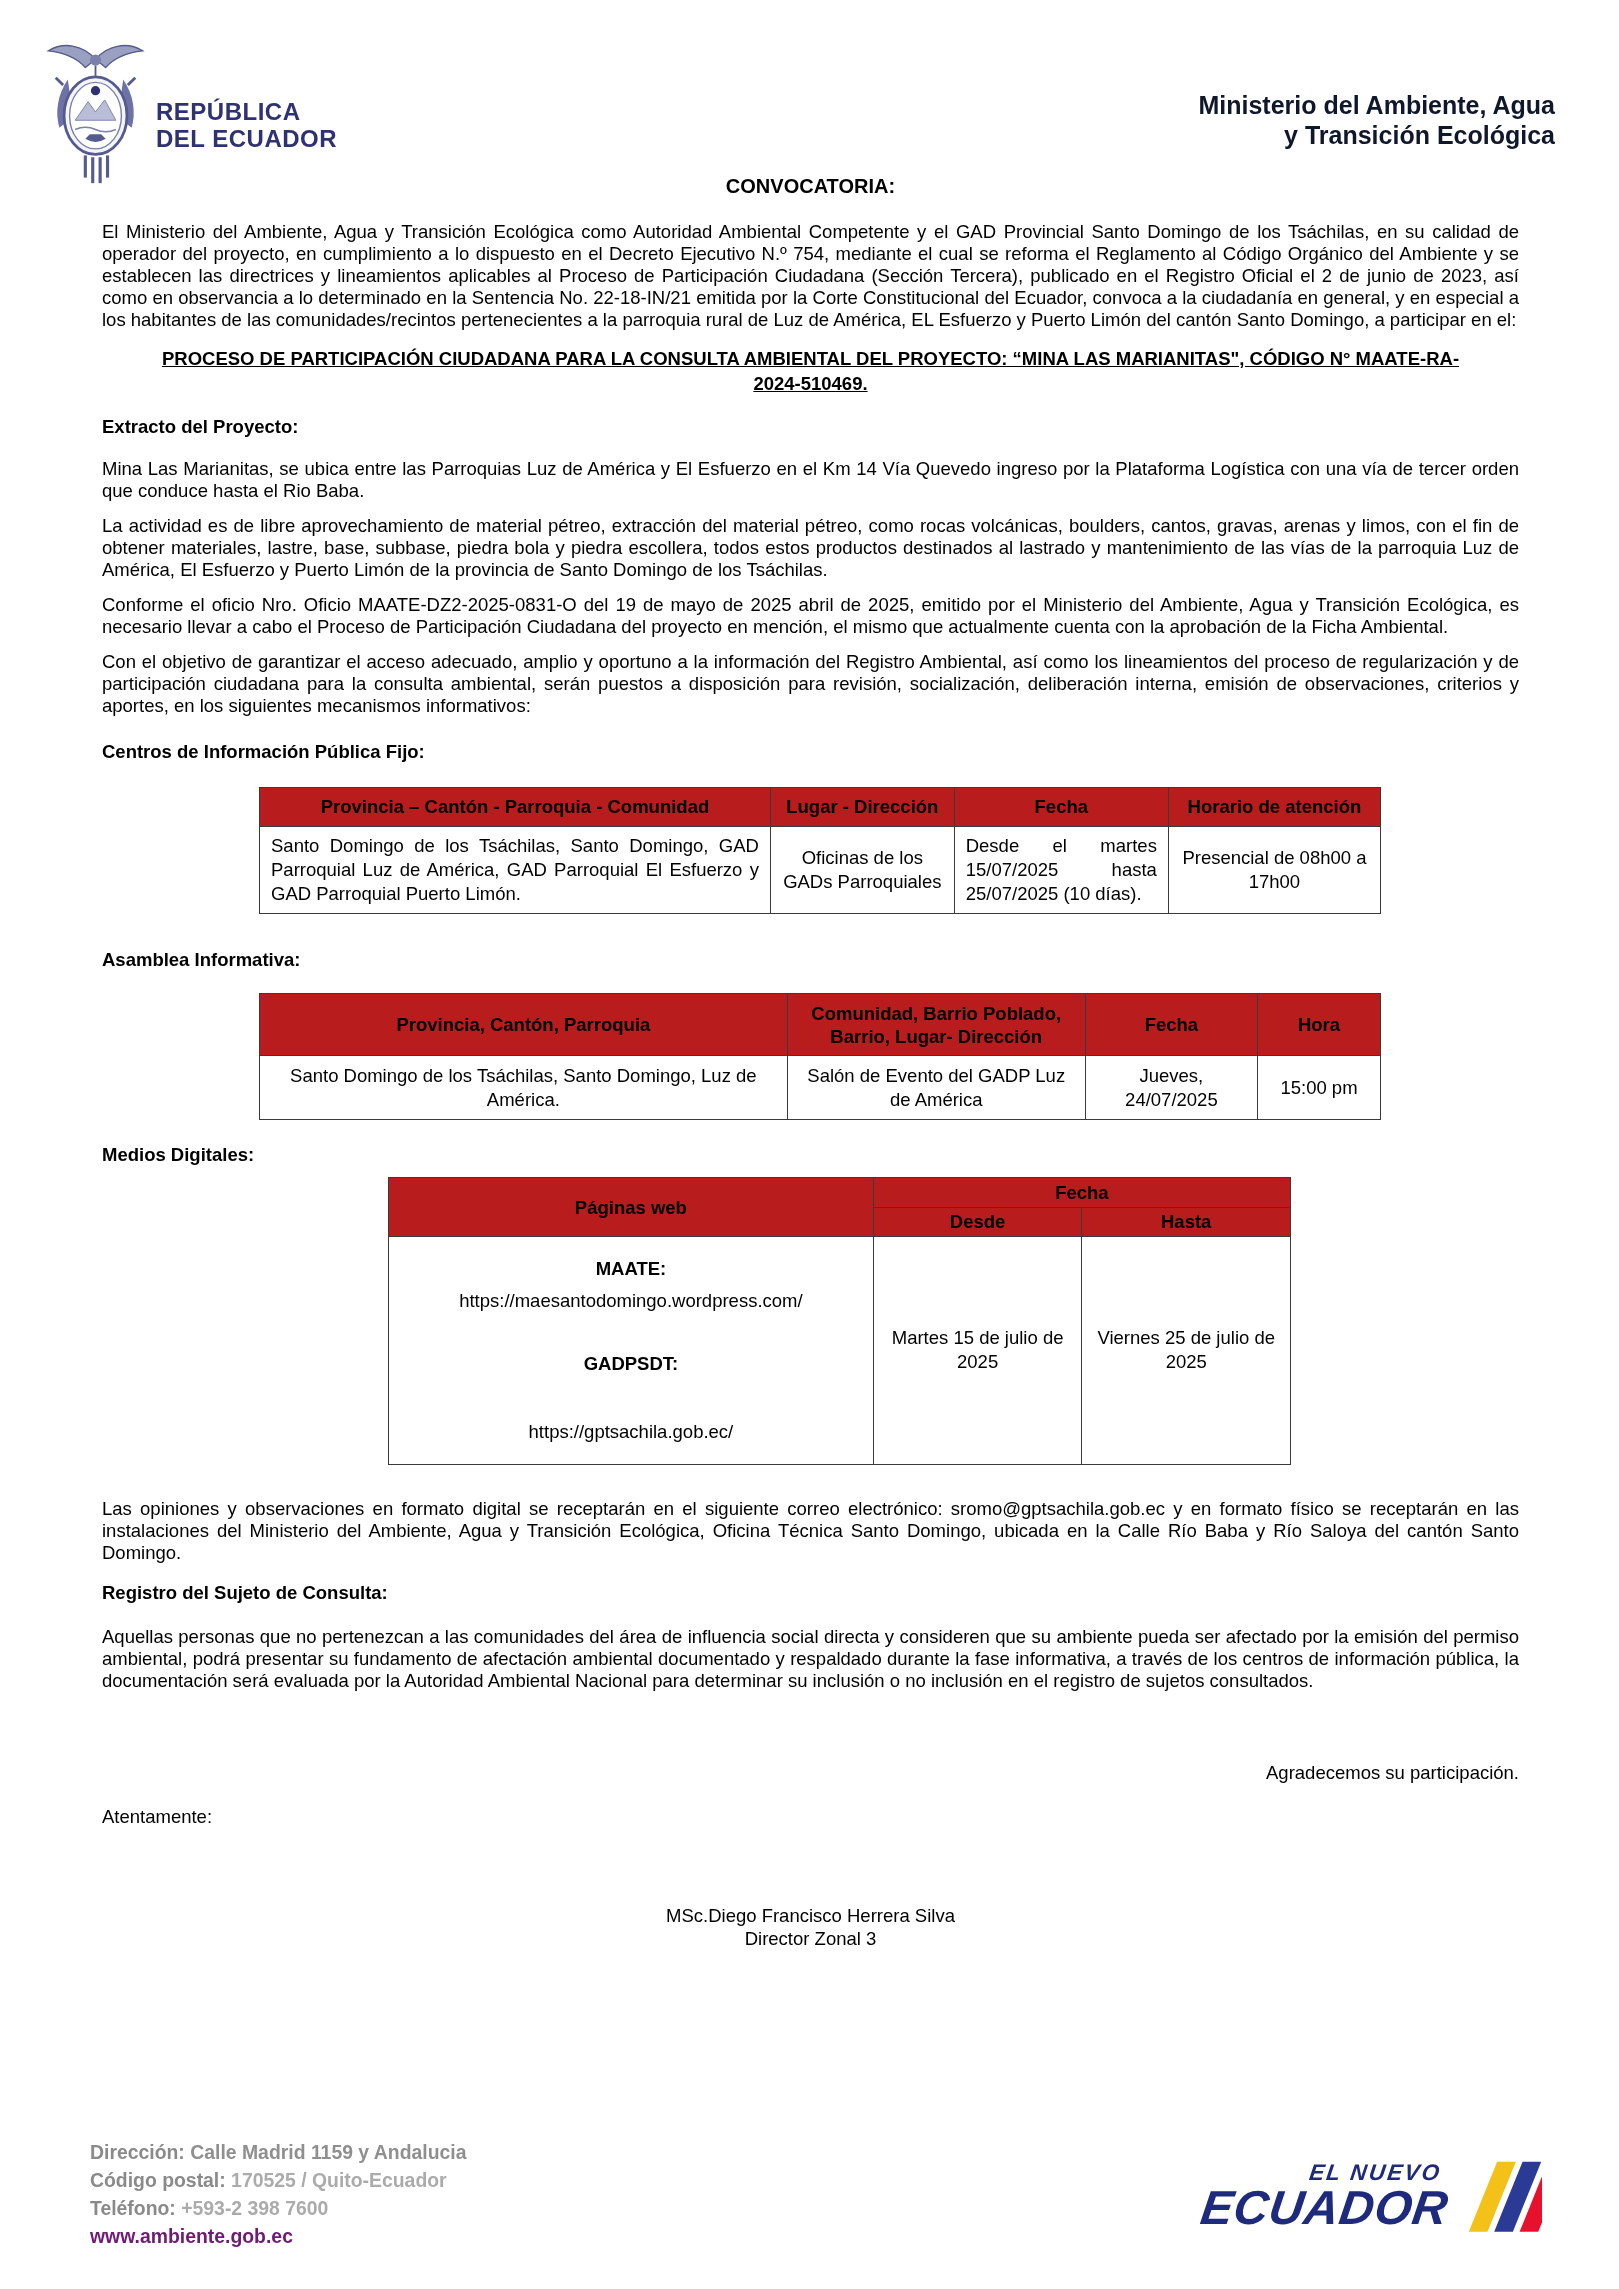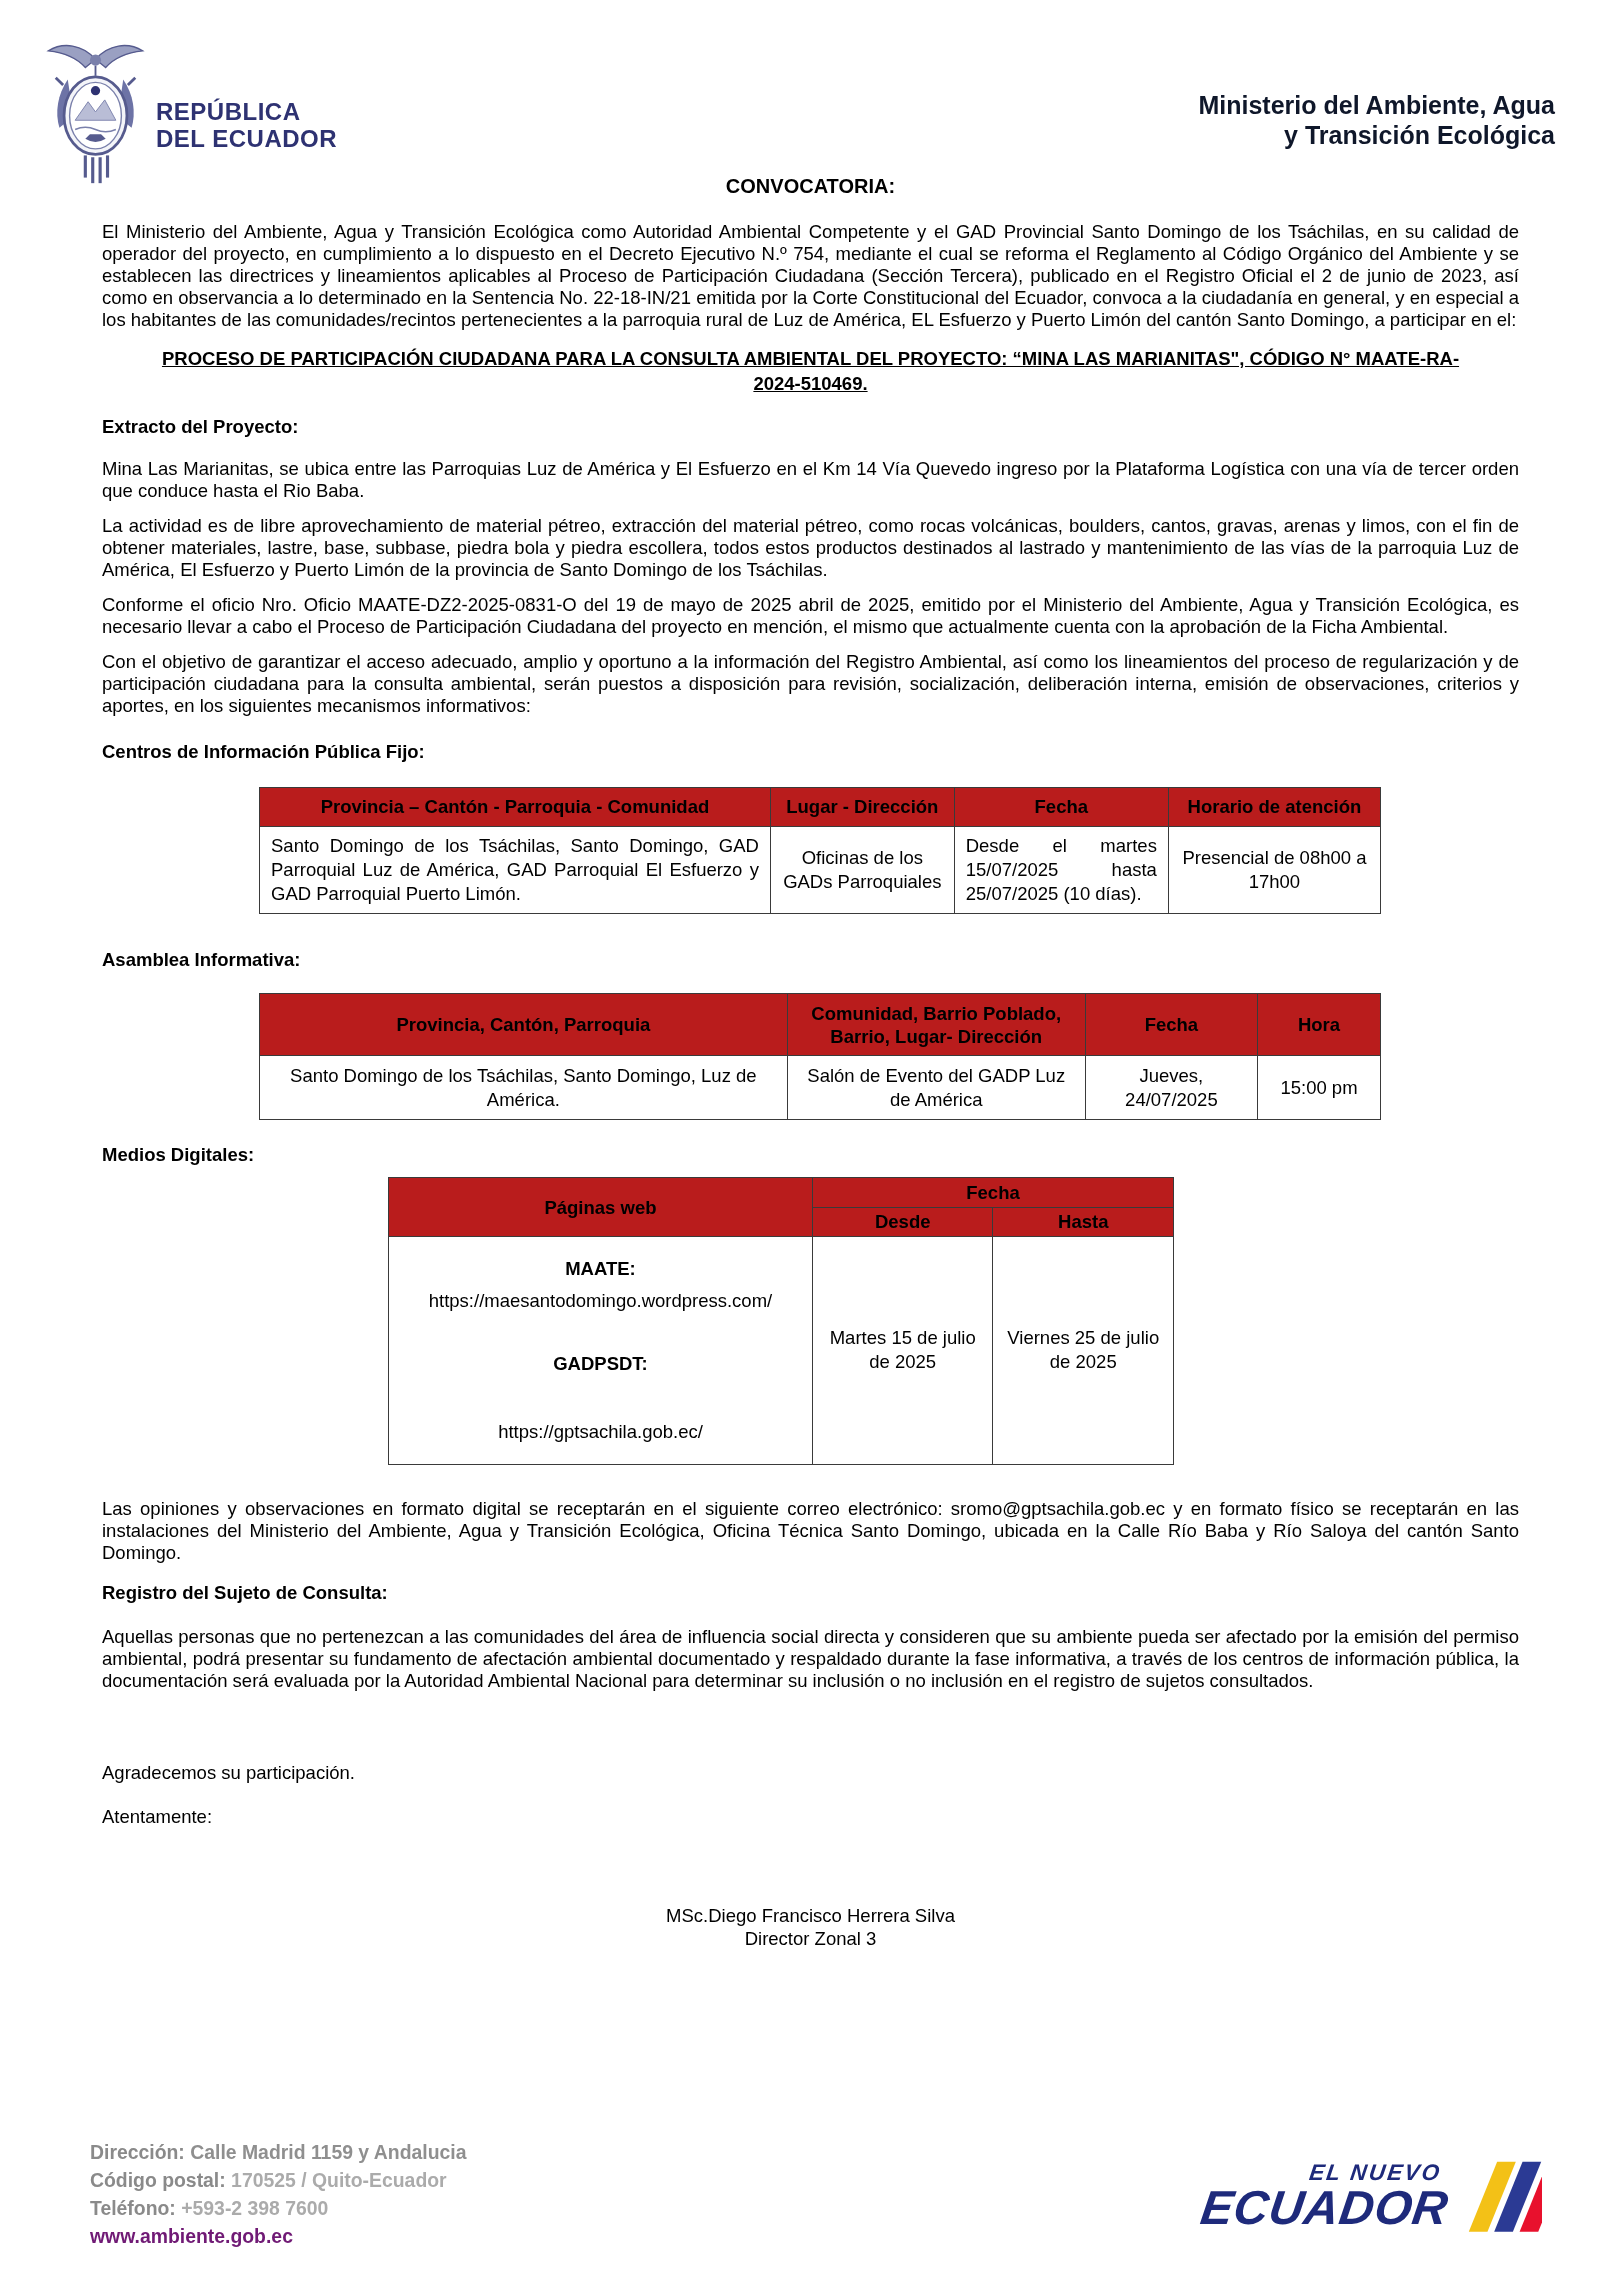--- a/index.html
+++ b/index.html
@@ -41,30 +41,30 @@
   th, td { border:0.9px solid #3a3a3a; }
   th { background:#b91c1c; font-weight:bold; text-align:center; padding:7.4px 9.2px; line-height:23px; }
   td { padding:7.4px 11px; vertical-align:middle; text-align:center; line-height:24px; }
   .tbl-centros { margin-left:157px; width:1122px; margin-bottom:35px; table-layout:fixed; }
   .tbl-centros .c1 { width:47%; } .tbl-centros .c2 { width:15.8%; }
   .tbl-centros .c3 { width:18.7%; } .tbl-centros .c4 { width:18.5%; }
   .tbl-centros td.just { text-align:justify; }
   .tbl-asamblea { margin-left:157px; width:1122px; margin-bottom:24px; table-layout:fixed; }
   .tbl-asamblea .c1 { width:48.6%; } .tbl-asamblea .c2 { width:26.7%; }
   .tbl-asamblea .c3 { width:14.7%; } .tbl-asamblea .c4 { width:10%; }
-  .tbl-medios { margin-left:286px; width:786px; margin-bottom:33px; table-layout:fixed; }
+  .tbl-medios { margin-left:286px; width:903px; margin-bottom:33px; table-layout:fixed; }
   .tbl-medios .c1 { width:52%; } .tbl-medios .c2 { width:24%; } .tbl-medios .c3 { width:24%; }
   .tbl-medios th { padding:2.8px 7.4px; }
   .paginas-cell { padding:20px 6px;margin-top:16px; }
   .paginas-cell .lbl { font-weight:bold; margin-bottom:7.4px; }
   .paginas-cell .url1 { margin-bottom:39px; }
   .paginas-cell .lbl2 { font-weight:bold; margin-bottom:44px; }
 
   
-  .thanks { text-align:left; margin:70px 0 0 0; }
+  .thanks { text-align:right; margin:70px 0 0 0; }
   .atentamente { text-align:left; margin:22px 0 0 0; }
   .signature { text-align:center; margin:76px 0 0 0; line-height:23px; }
 
   
   .footer-contact {
     position:absolute; left:90px; top:2138px;
     font-size:19.4px; line-height:28px; color:#a9a9a9; font-weight:bold;
   }
   .footer-contact .flabel { color:#8a8a8a; }
   .footer-contact .fvalue { color:#ababab; font-weight:bold; }

